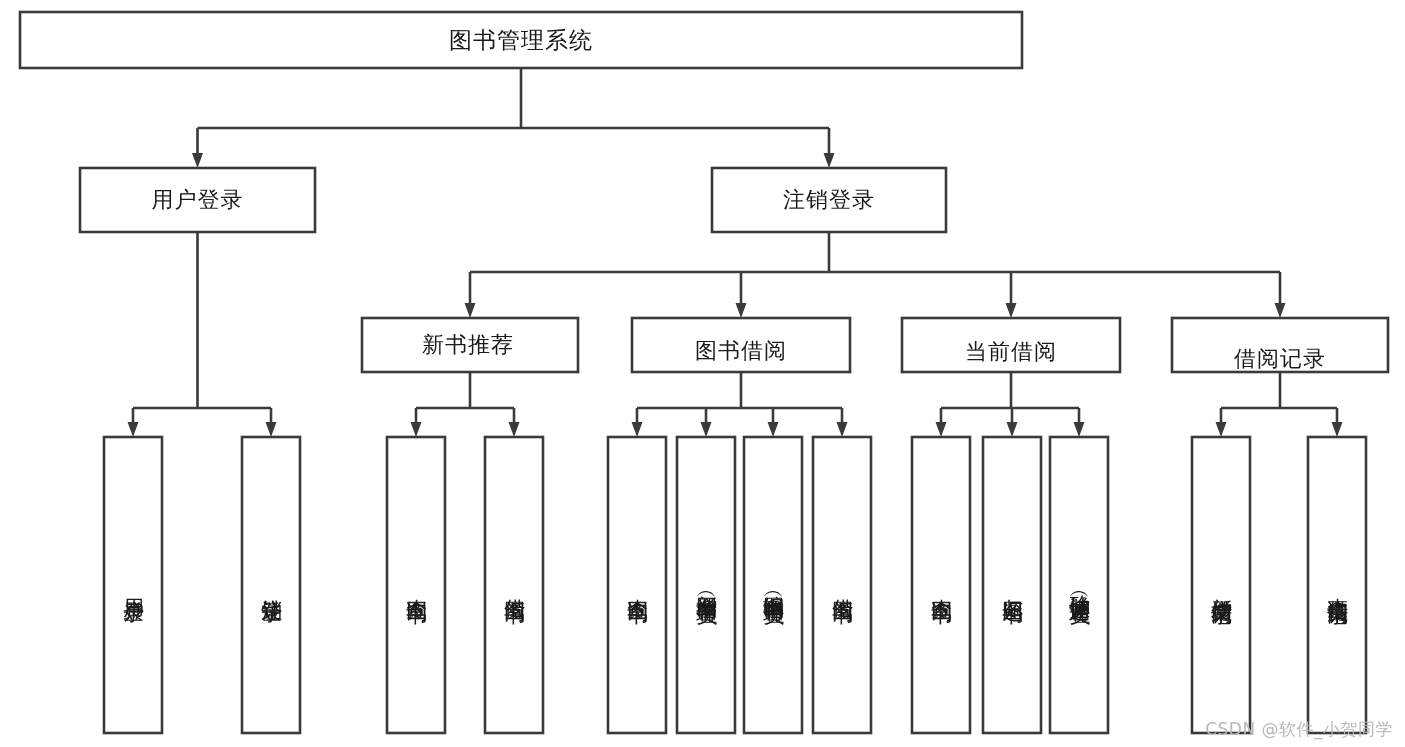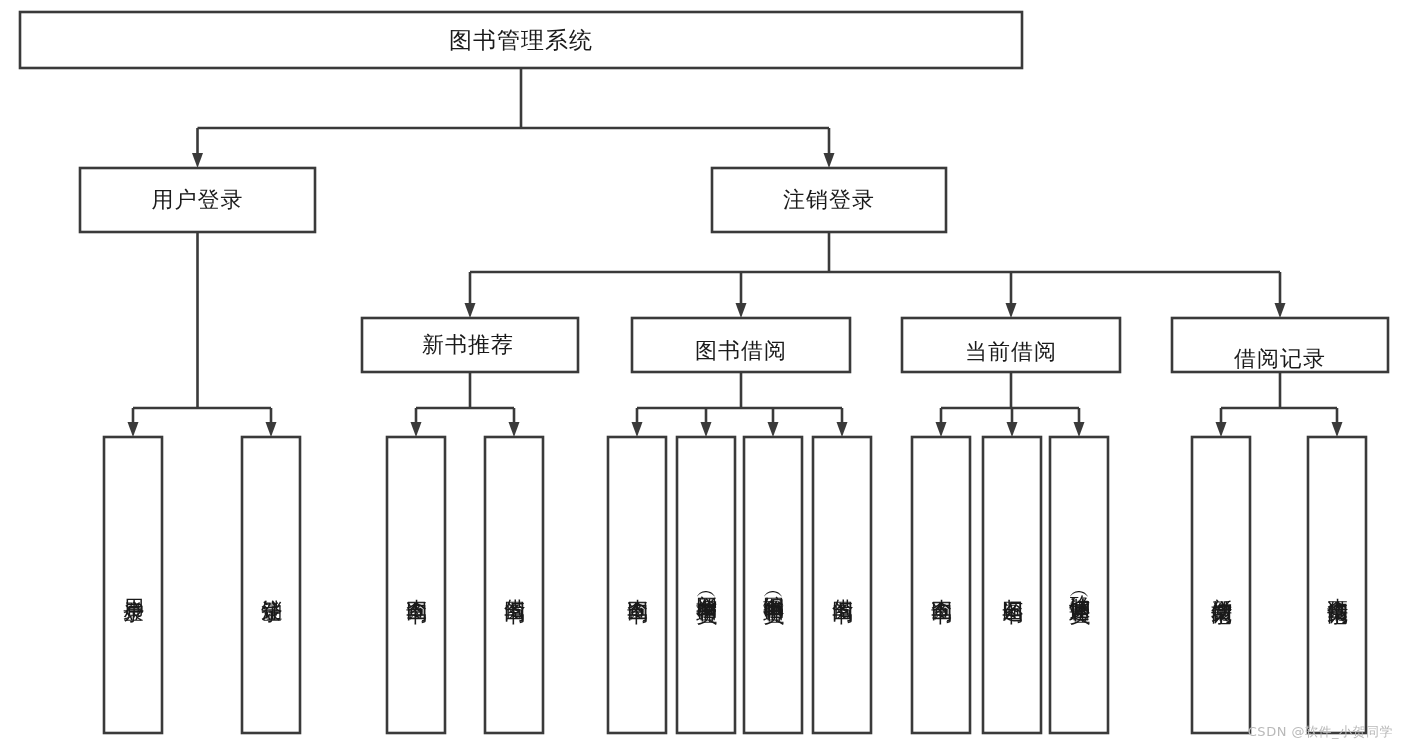--- a/index.html
+++ b/index.html
@@ -69,21 +69,21 @@
     pointer-events: none;
   }
   .title-label-wrap {
     font-size: 23px;
   }
   #watermark {
     position: absolute;
     right: 12px;
     bottom: 6px;
     font-family: "DejaVu Sans", "Liberation Sans", sans-serif;
-    font-size: 13px;
+    font-size: 17px;
     color: #b9b9b9;
     letter-spacing: 0.5px;
     white-space: nowrap;
     pointer-events: none;
   }
 </style>
 </head>
 <body>
 
 <div id="diagram-root">

